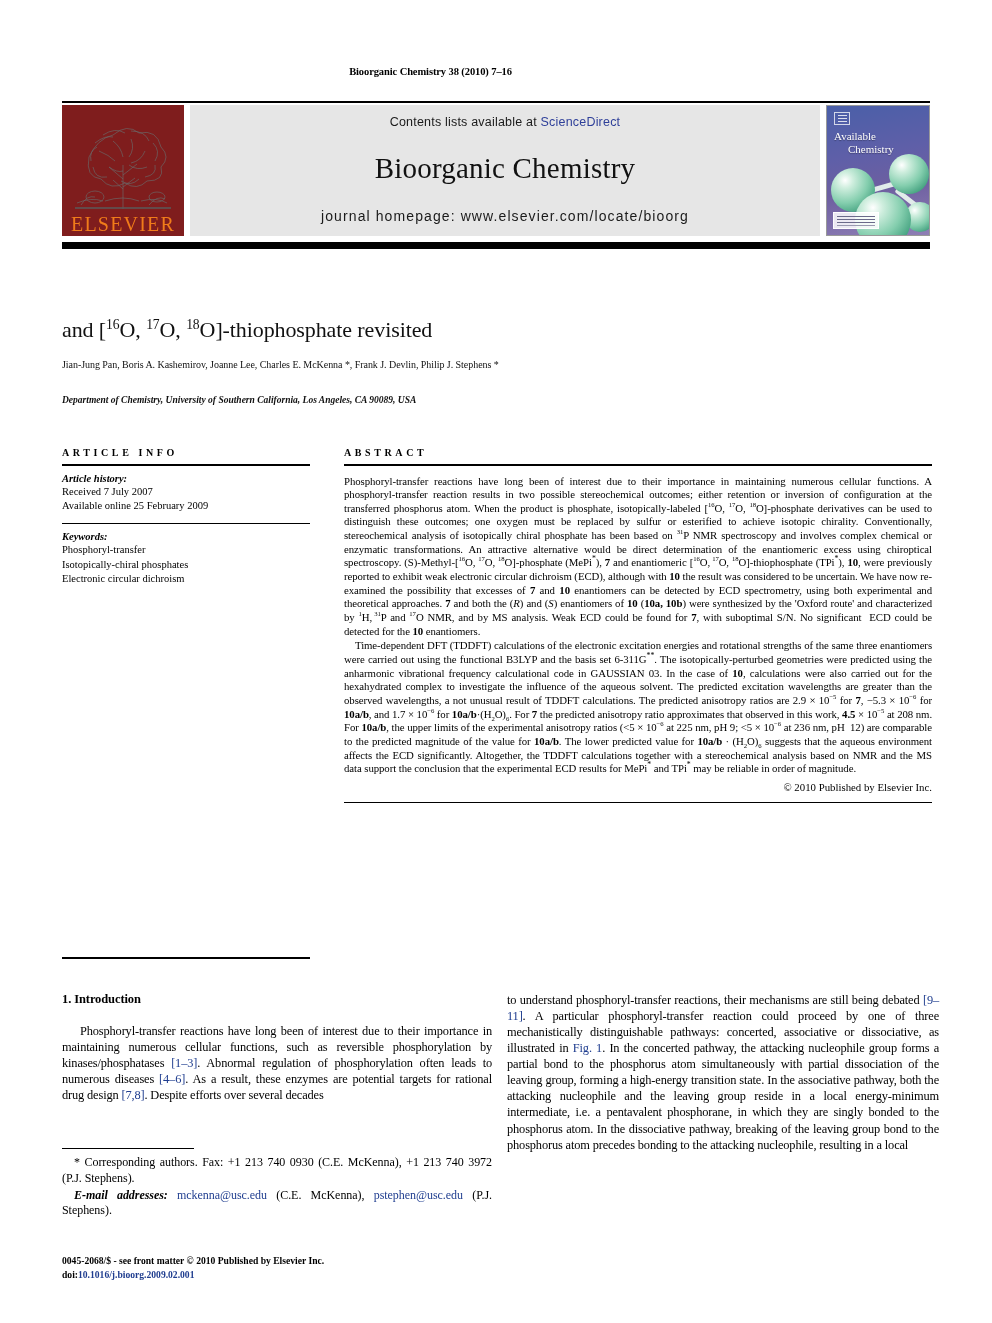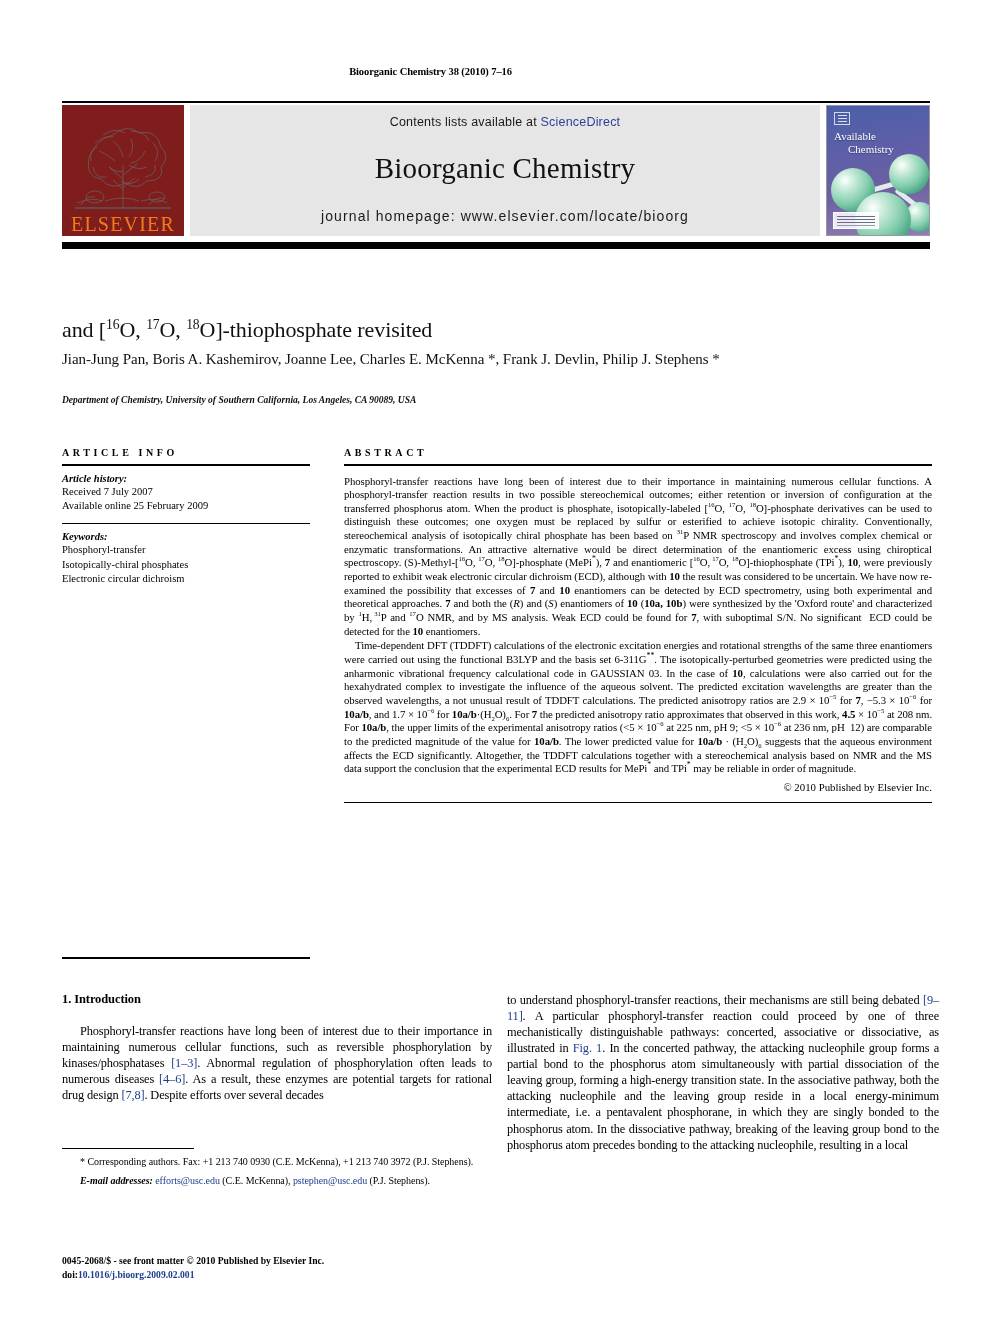--- a/index.html
+++ b/index.html
@@ -135,22 +135,22 @@
     background: #000;
   }
 
   
   .title {
     position: absolute; top: 286px; left: 62px; width: 880px;
     font-size: 22px; line-height: 1.32; font-weight: 400;
     color: #111; letter-spacing: -0.1px;
   }
   .authors {
-    position: absolute; top: 351px; left: 62px; width: 880px;
-    font-size: 15px; color: #111; letter-spacing: -0.05px;
+    position: absolute; top: 359px; left: 62px; width: 880px;
+    font-size: 10px; color: #111; letter-spacing: -0.05px;
   }
   .affil {
     position: absolute; top: 395px; left: 62px; width: 880px;
     font-size: 9.5px; font-style: italic; font-weight: bold; color: #111;
   }
   sup { font-size: 0.62em; vertical-align: super; line-height: 0; }
   sub { font-size: 0.62em; vertical-align: sub; line-height: 0; }
   .star { font-size: 0.72em; vertical-align: super; line-height: 0; }
 
   
@@ -204,21 +204,21 @@
   }
   .body-p.noind { text-indent: 0; }
   .ref { color: #1f3d8f; }
 
   
   .footnote-area {
     position: absolute; top: 1148px; left: 62px; width: 430px;
   }
   .foot-rule { width: 132px; height: 1px; background: #000; margin-bottom: 6px; }
   .foot-p {
-    font-size: 10px; line-height: 1.32; text-align: justify; margin: 6px;
+    font-size: 12px; line-height: 1.32; text-align: justify; margin: 0;
     letter-spacing: -0.05px;
   }
   .foot-p.ind { text-indent: 12px; margin-top: 1px; }
   .foot-em { font-style: italic; font-weight: bold; }
   .link { color: #1f3d8f; }
   .issn-block {
     position: absolute; top: 1254px; left: 62px; width: 460px;
     font-size: 9.6px; line-height: 1.45; font-weight: bold;
   }
 </style>
@@ -316,21 +316,21 @@
     <p class="body-p">Phosphoryl-transfer reactions have long been of interest due to their importance in maintaining numerous cellular functions, such as reversible phosphorylation by kinases/phosphatases <span class="ref">[1–3]</span>. Abnormal regulation of phosphorylation often leads to numerous diseases <span class="ref">[4–6]</span>. As a result, these enzymes are potential targets for rational drug design <span class="ref">[7,8]</span>. Despite efforts over several decades</p>
   </div>
 
   <div class="col-right">
     <p class="body-p noind">to understand phosphoryl-transfer reactions, their mechanisms are still being debated <span class="ref">[9–11]</span>. A particular phosphoryl-transfer reaction could proceed by one of three mechanistically distinguishable pathways: concerted, associative or dissociative, as illustrated in <span class="ref">Fig. 1</span>. In the concerted pathway, the attacking nucleophile group forms a partial bond to the phosphorus atom simultaneously with partial dissociation of the leaving group, forming a high-energy transition state. In the associative pathway, both the attacking nucleophile and the leaving group reside in a local energy-minimum intermediate, i.e. a pentavalent phosphorane, in which they are singly bonded to the phosphorus atom. In the dissociative pathway, breaking of the leaving group bond to the phosphorus atom precedes bonding to the attacking nucleophile, resulting in a local</p>
   </div>
 
   <div class="footnote-area">
     <div class="foot-rule"></div>
     <p class="foot-p ind">* Corresponding authors. Fax: +1 213 740 0930 (C.E. McKenna), +1 213 740 3972 (P.J. Stephens).</p>
-    <p class="foot-p ind"><span class="foot-em">E-mail addresses:</span> <span class="link">efforts@usc.edu</span> <span>(C.E. McKenna),</span> <span class="link">pstephen@usc.edu</span> <span>(P.J. Stephens).</span></p>
+    <p class="foot-p ind"><span class="foot-em">E-mail addresses:</span> <span class="link">mckenna@usc.edu</span> <span>(C.E. McKenna),</span> <span class="link">pstephen@usc.edu</span> <span>(P.J. Stephens).</span></p>
   </div>
 
   <div class="issn-block">
     <div>0045-2068/$ - see front matter © 2010 Published by Elsevier Inc.</div>
     <div><span>doi:</span><span class="link">10.1016/j.bioorg.2009.02.001</span></div>
   </div>
 
 </div>
 
 </body></html>

